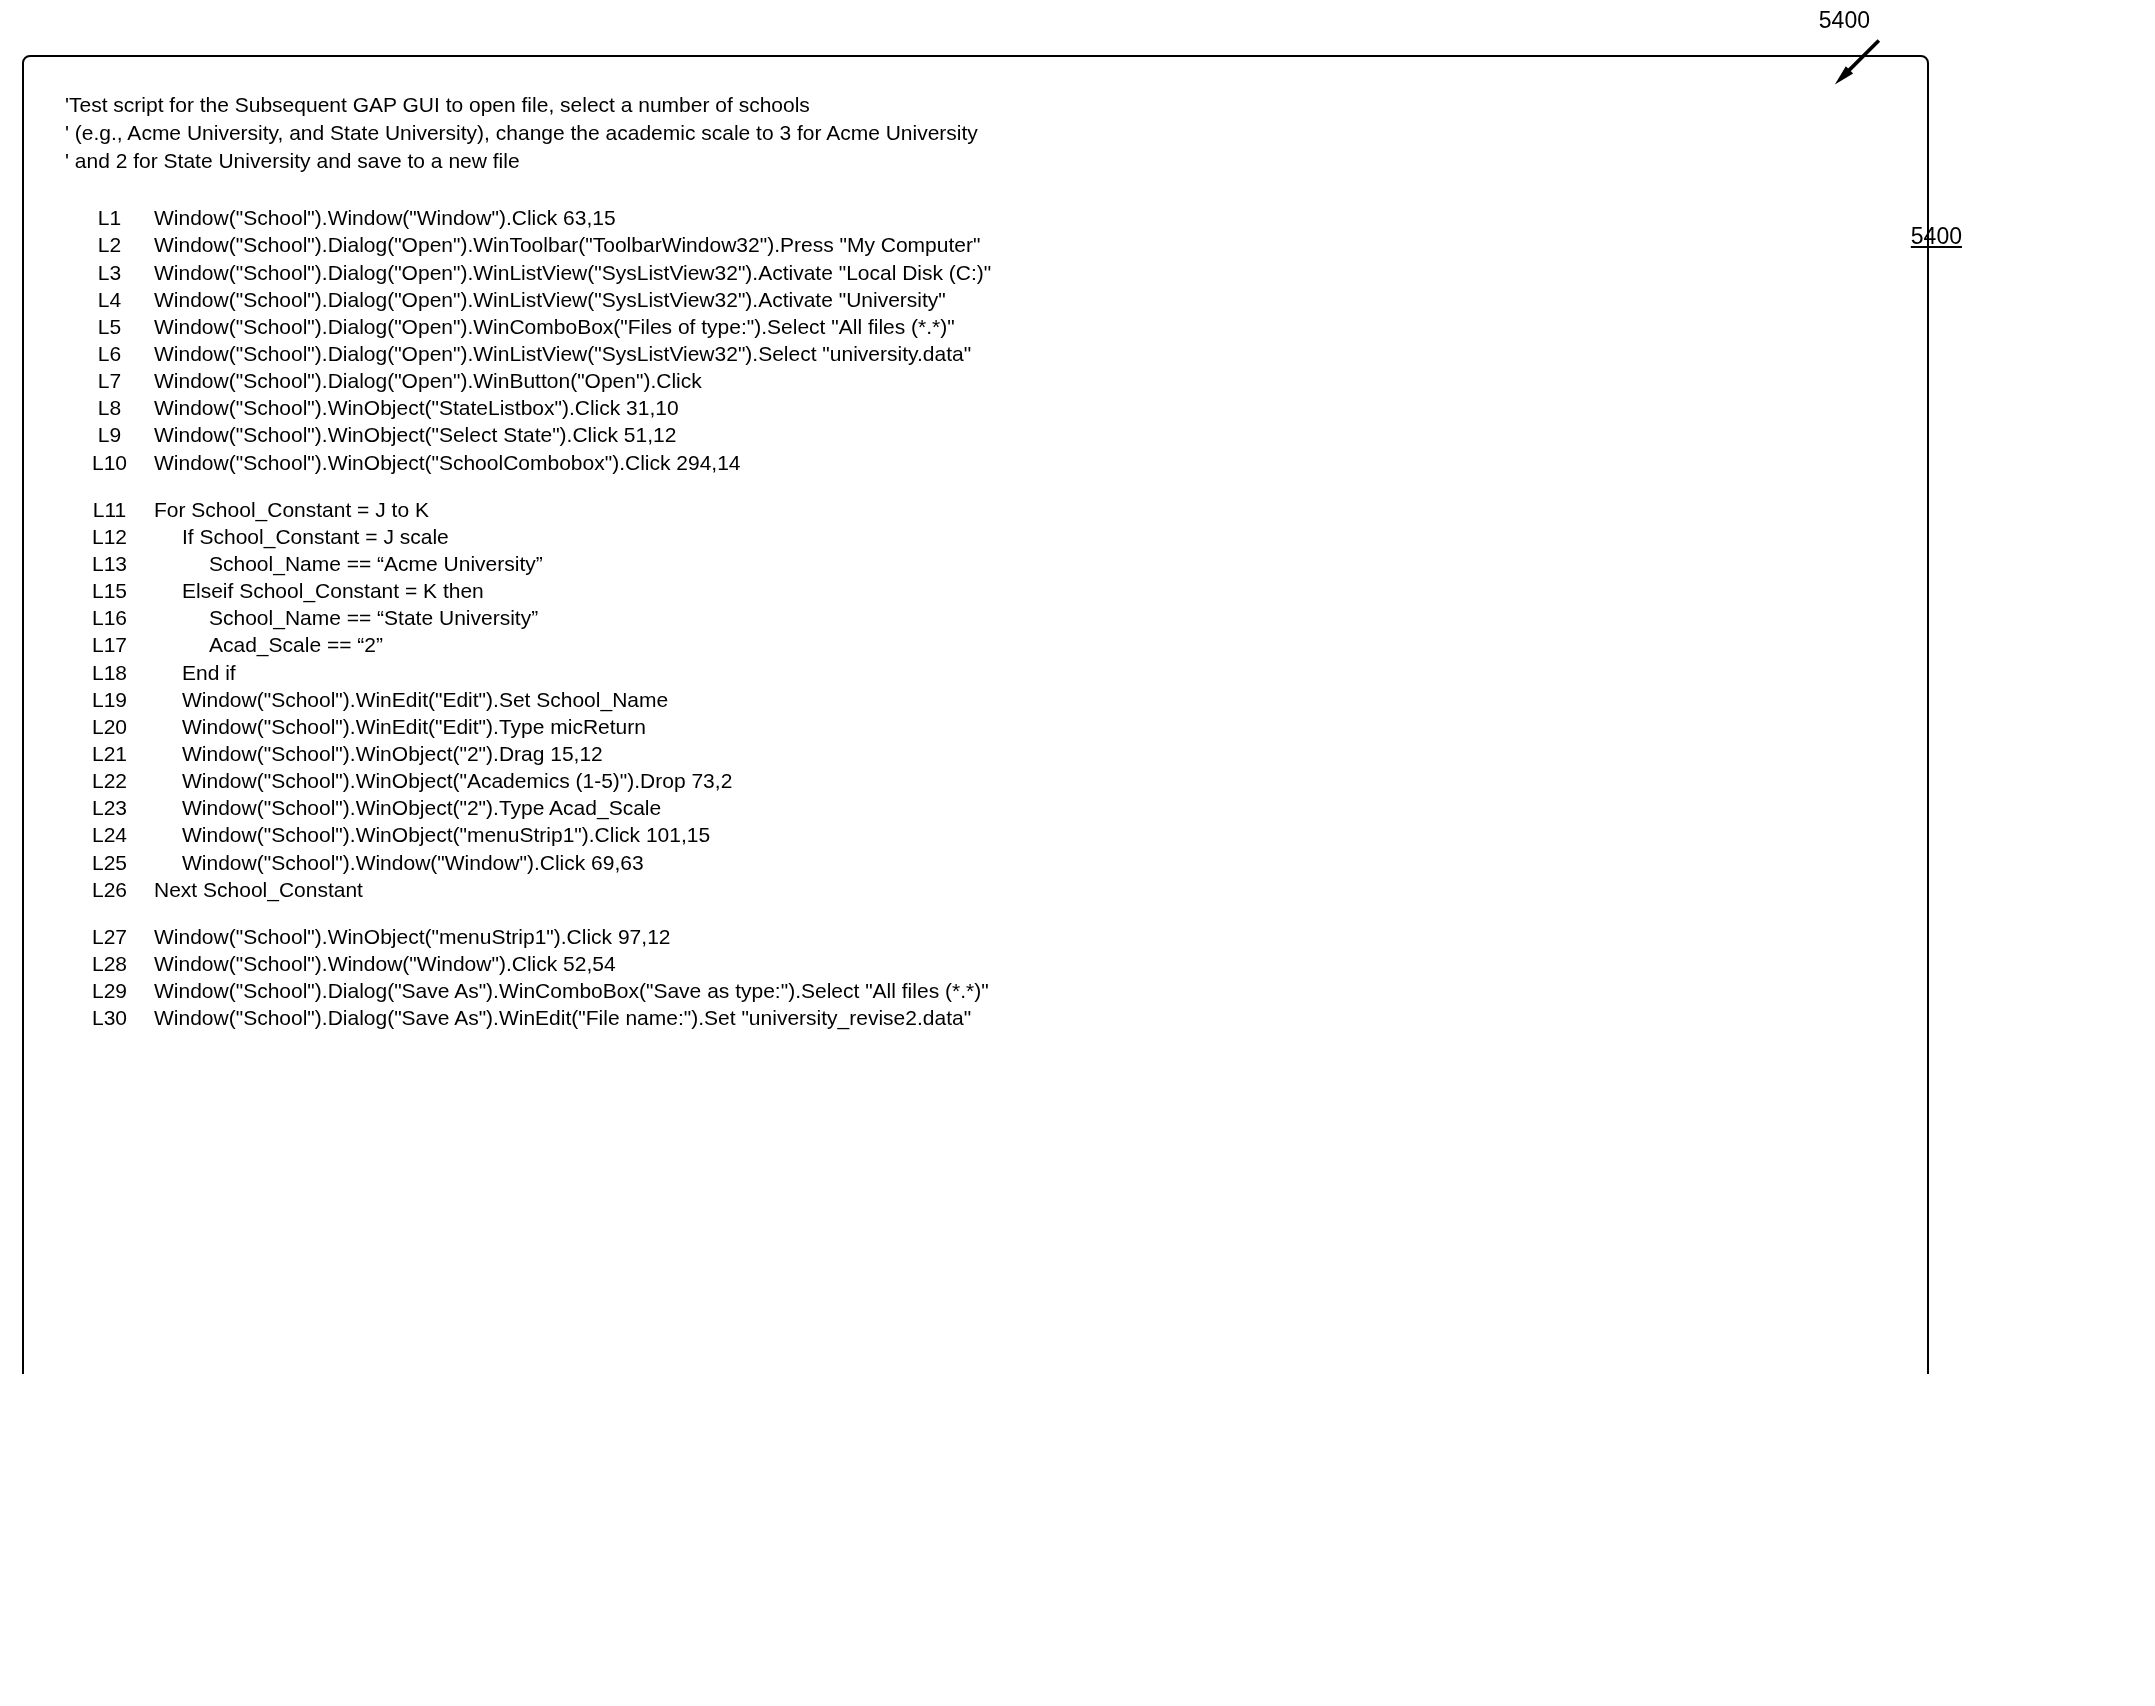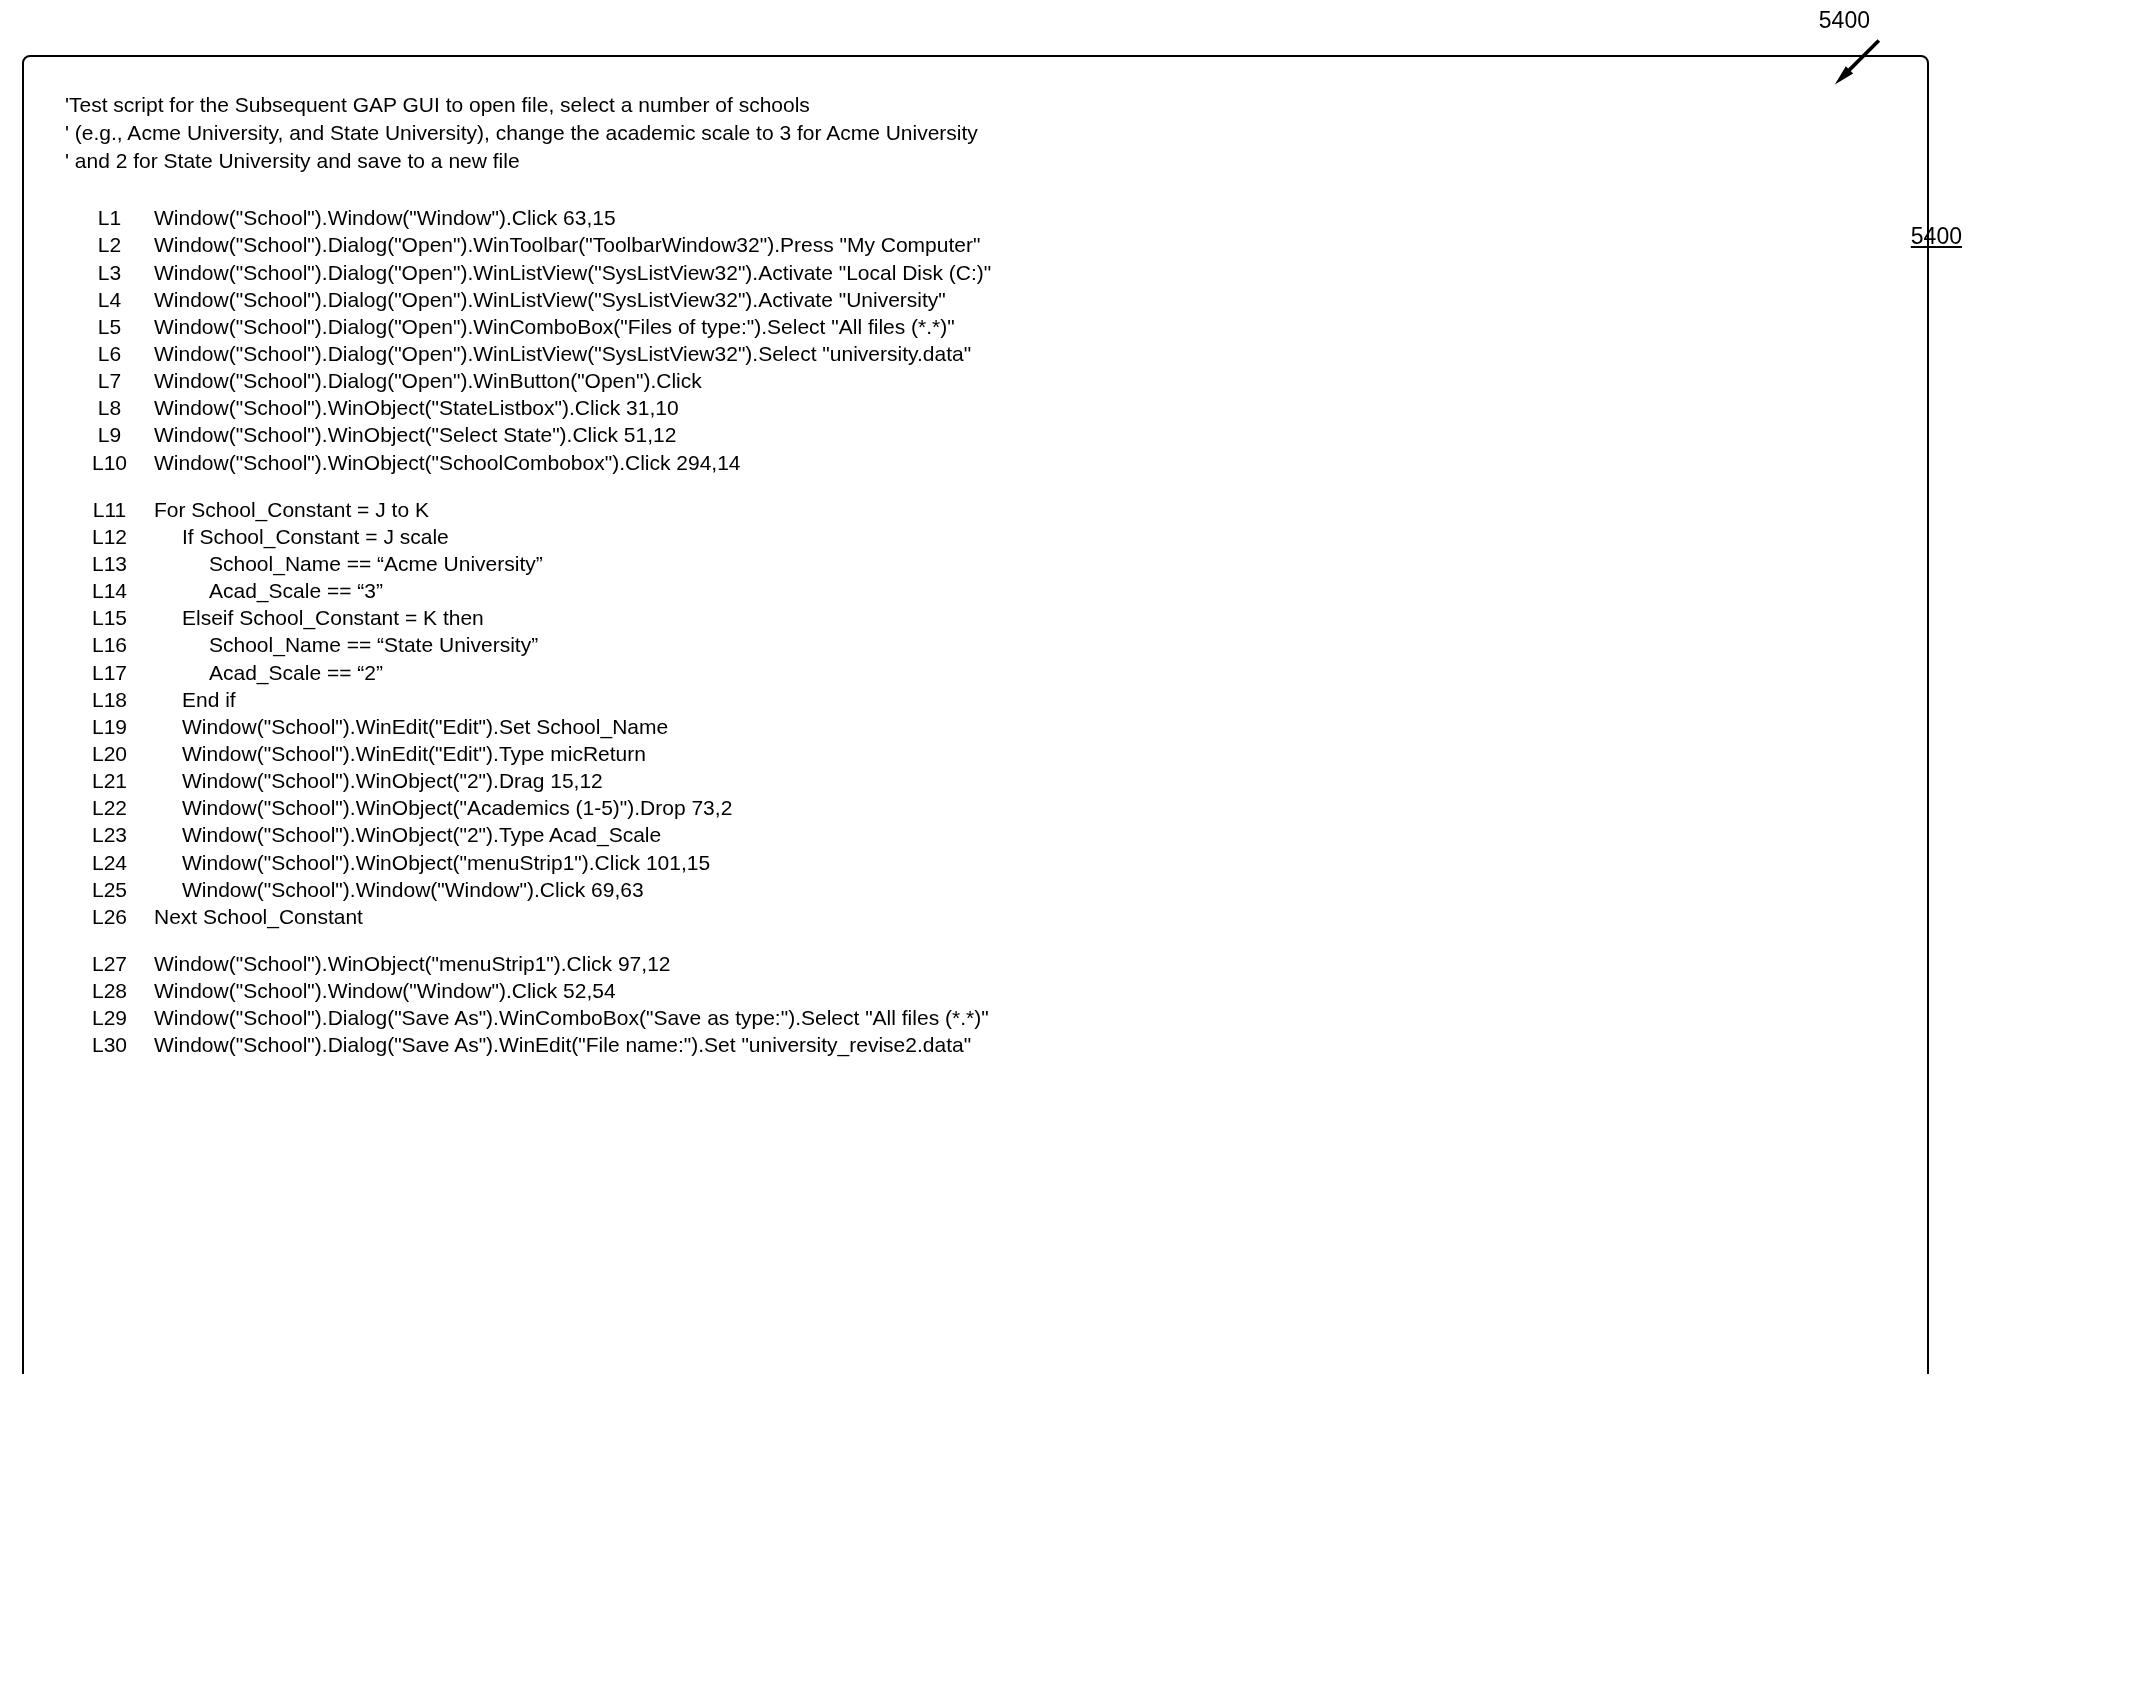--- a/index.html
+++ b/index.html
@@ -136,24 +136,20 @@
         </div>
         <div class="line">
           <span class="ln">L12</span>
           <span class="code ind1">If School_Constant = J scale</span>
         </div>
         <div class="line">
           <span class="ln">L13</span>
           <span class="code ind2">School_Name == “Acme University”</span>
         </div>
         <div class="line">
-          <span class="ln">L14</span>
-          <span class="code ind2">Acad_Scale == “3”</span>
-        </div>
-        <div class="line">
           <span class="ln">L15</span>
           <span class="code ind1">Elseif School_Constant = K then</span>
         </div>
         <div class="line">
           <span class="ln">L16</span>
           <span class="code ind2">School_Name == “State University”</span>
         </div>
         <div class="line">
           <span class="ln">L17</span>
           <span class="code ind2">Acad_Scale == “2”</span>

